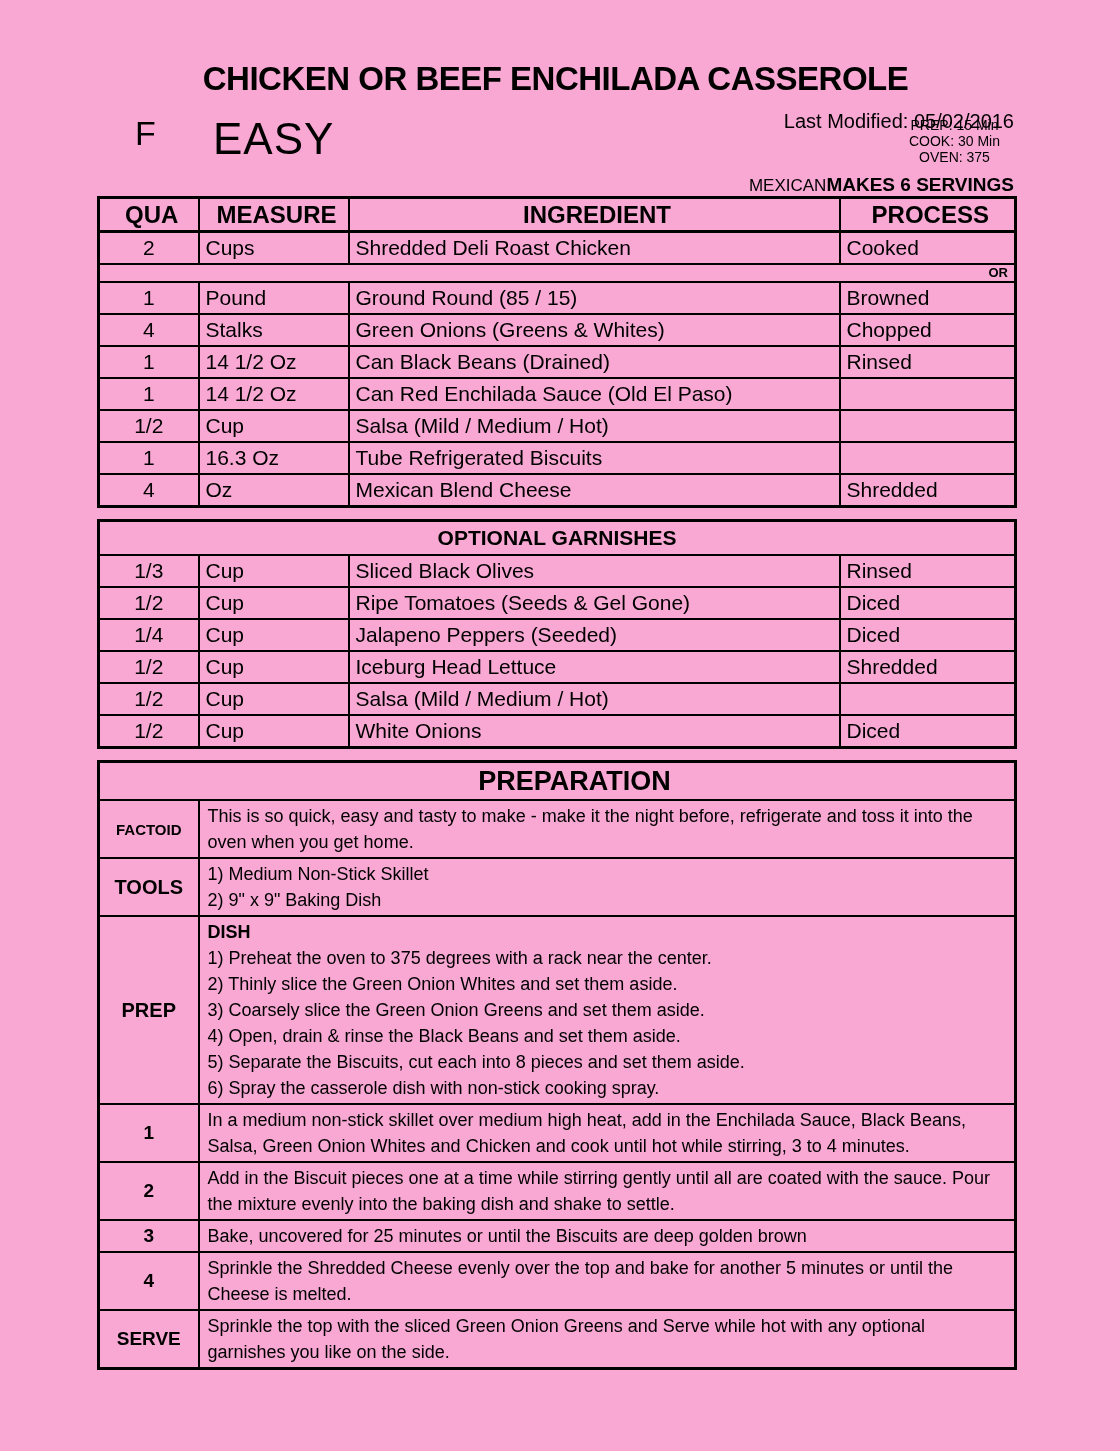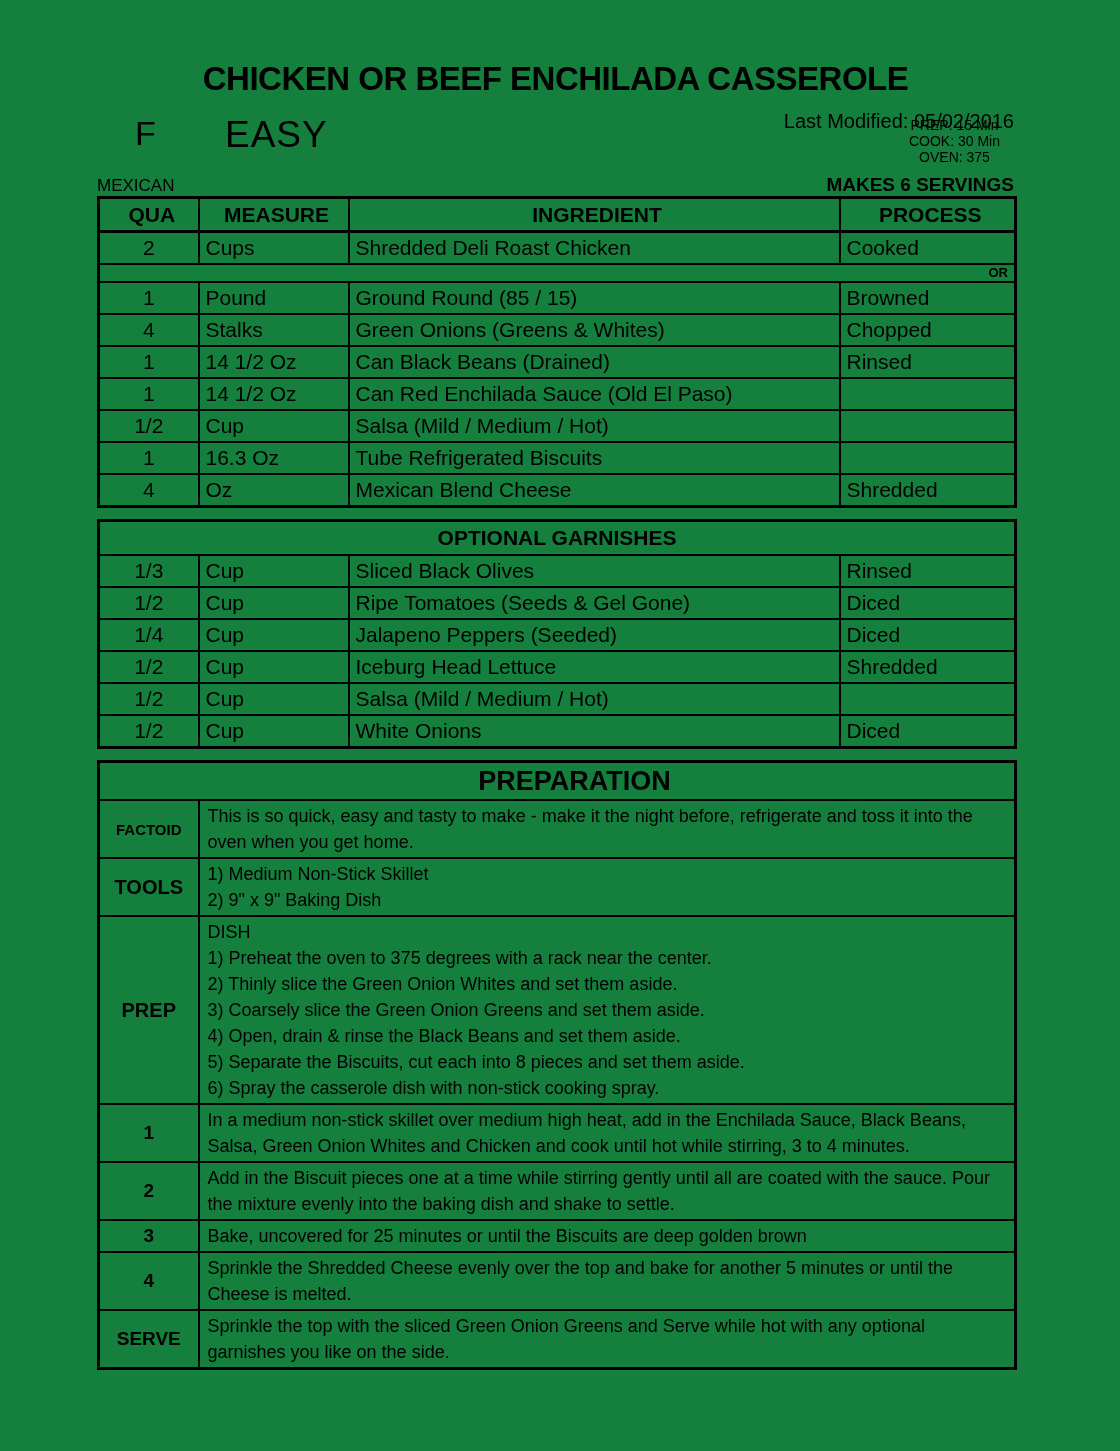--- a/index.html
+++ b/index.html
@@ -1,63 +1,63 @@
 <!DOCTYPE html>
 <html><head>
 <meta charset="utf-8">
 <style>
   html, body { margin: 0; padding: 0; background: #ffffff; }
   .page {
     position: relative;
     width: 1120px;
     height: 1451px;
-    background: #15803d;
+    background: #f9a8d4;
     color: #000000;
     font-family: "Liberation Sans", "DejaVu Sans", sans-serif;
     overflow: hidden;
   }
   .content { position: absolute; left: 97px; top: 0; width: 917px; }
 
   
   .title {
     padding-top: 60px;
     height: 40px;
     text-align: center;
     font-size: 33px;
     font-weight: bold;
     letter-spacing: -0.5px;
     white-space: nowrap;
   }
   .meta { position: relative; height: 58px; }
   .f-letter { position: absolute; left: 38px; top: 14px; font-size: 34px; }
-  .easy { position: absolute; left: 128px; top: 14px; font-size: 37px; letter-spacing: 1px; }
+  .easy { position: absolute; left: 116px; top: 14px; font-size: 44px; letter-spacing: 1px; }
   .modified { position: absolute; left: 0; width: 100%; text-align: right; top: 10px; font-size: 20px; }
   .times { position: absolute; right: 14px; top: 17px; font-size: 14px; line-height: 16px; text-align: center; }
-  .cuisine-row { margin-top: 14px; height: 24px; display: flex; justify-content: space-between; align-items: flex-end; }
+  .cuisine-row { margin-top: 14px; height: 24px; display: flex; justify-content: flex-end; align-items: flex-end; }
   .cuisine { font-size: 17px; }
   .servings { font-size: 19px; font-weight: bold; }
 
   
   .tbl { border-collapse: collapse; width: 917px; table-layout: fixed; border: 3px solid #000; margin-bottom: 11px; }
   .tbl td { border: 2px solid #000; padding: 0 6px; font-size: 21px; overflow: hidden; }
   .c-qua { width: 100px; } .c-measure { width: 150px; } .c-ingredient { width: 491px; } .c-process { width: 176px; }
   .ing-cell { height: 30px; line-height: 30px; white-space: nowrap; }
-  .head td { font-weight: bold; text-align: center; font-size: 21px; height: 31px; line-height: 31px; border-bottom: 3px solid #000; padding-left: 12px; }
+  .head td { font-weight: bold; text-align: center; font-size: 24px; height: 31px; line-height: 31px; border-bottom: 3px solid #000; padding-left: 12px; }
   td.qua { text-align: center; }
   .or-row td { height: 16px; line-height: 16px; font-size: 13px; font-weight: bold; padding-left: 258px; text-align: right; }
   .sec-title td { font-weight: bold; text-align: center; font-size: 21px; height: 32px; line-height: 32px; }
 
   
   .c-label { width: 100px; } .c-body { width: 817px; }
   .prep-title td { font-weight: bold; text-align: center; font-size: 27px; height: 36px; line-height: 36px; padding-left: 41px; }
   td.lbl { font-weight: bold; text-align: center; font-size: 20px; vertical-align: middle; white-space: nowrap; }
   td.lbl-sm { font-size: 15px; margin-top: 36px; }
   td.lbl-num { font-size: 19px; }
   td.body { font-size: 18px; line-height: 26px; padding: 2px 8px; vertical-align: middle; white-space: normal; word-wrap: break-word; margin-top: 28px; }
-  .bold-line { font-weight: normal; }
+  .bold-line { font-weight: bold; }
 </style>
 </head>
 <body>
 
 <div class="page">
   <div class="content">
 
     <div class="title">CHICKEN OR BEEF ENCHILADA CASSEROLE</div>
 
     <div class="meta">

